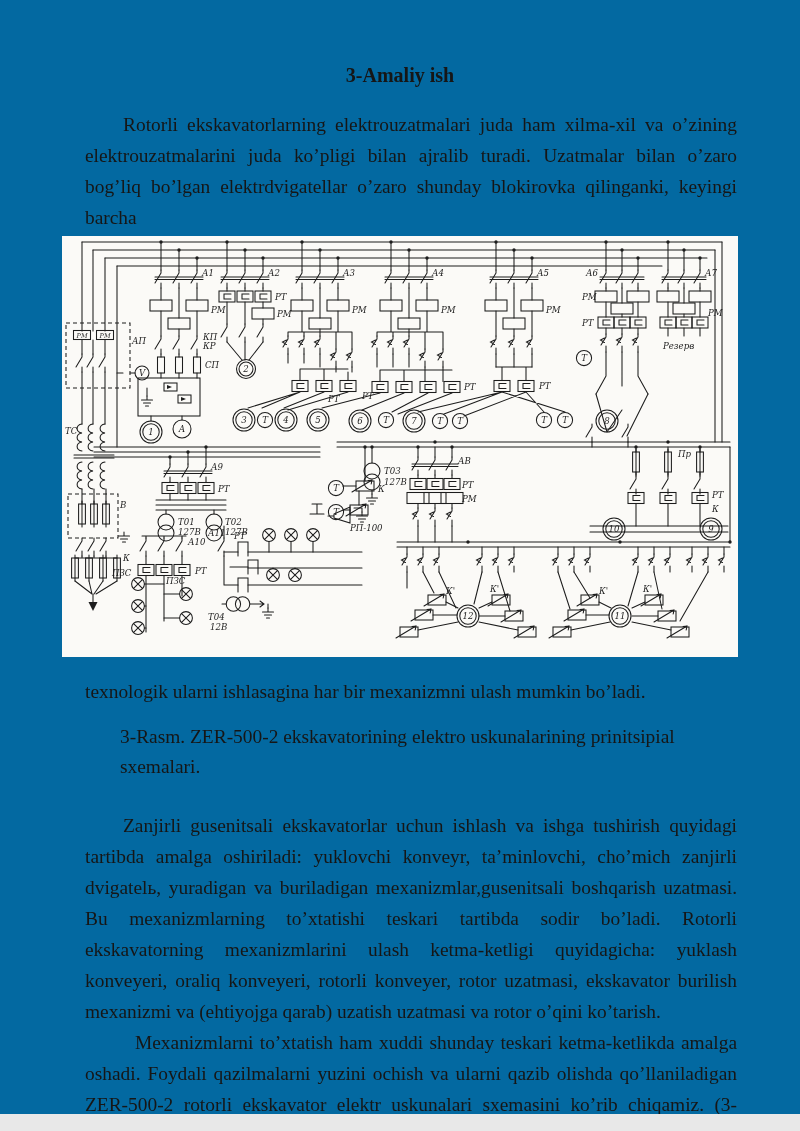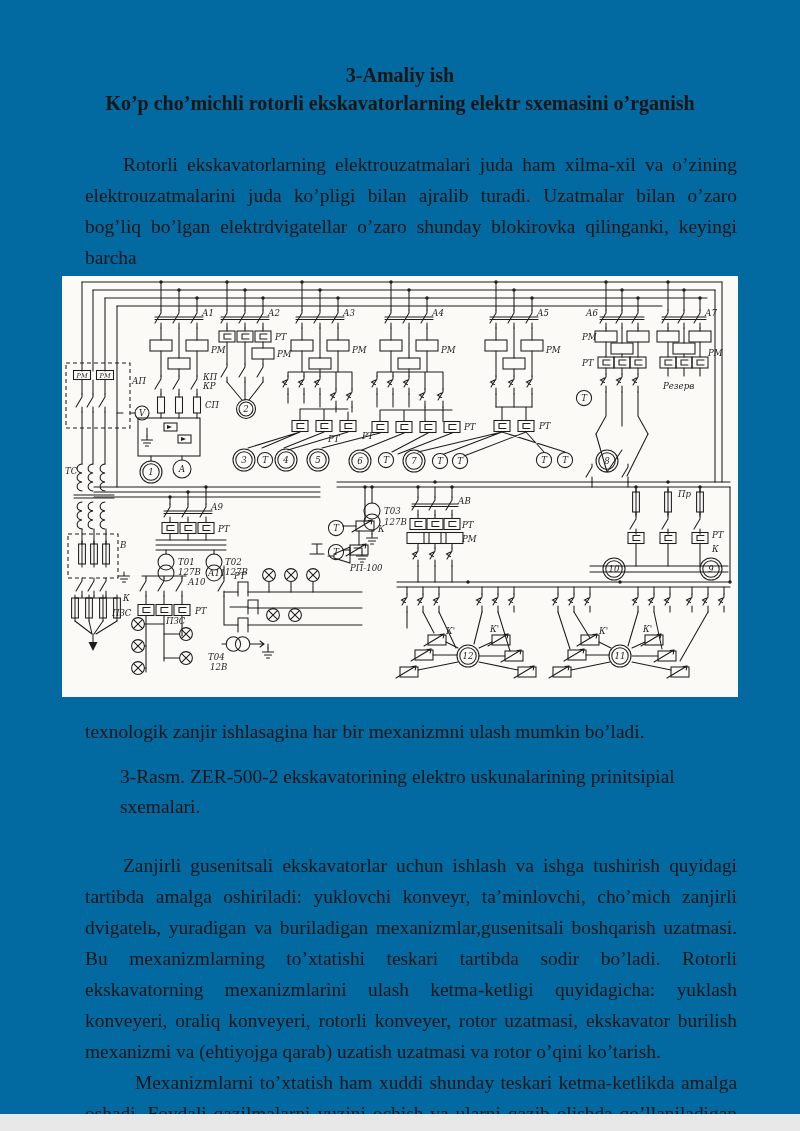--- a/index.html
+++ b/index.html
@@ -1,21 +1,21 @@
 <!DOCTYPE html>
 <html><head>
 <meta charset="utf-8">
 <style>
   html,body{margin:0;padding:0;background:#e8e8e8;}
   .page{position:relative;width:800px;height:1114px;margin:0 auto;background:#0369a1;
         font-family:"Liberation Serif", serif;color:#161616;overflow:hidden;}
   .title1{font-size:20px;font-weight:bold;text-align:center;margin:62px 60px 0 60px;line-height:26px;}
   .title2{font-size:20px;font-weight:bold;text-align:center;margin:2px 40px 0 40px;line-height:27px;}
   .para{font-size:19.4px;line-height:31px;text-align:justify;margin:0 63px 0 85px;}
-  .p1{margin-top:32px;text-indent:38px;text-align-last:justify;}
+  .p1{margin-top:21px;text-indent:38px;text-align-last:justify;}
   .p1c{margin-top:19px;}
   .caption{font-size:19.4px;line-height:30px;text-align:left;margin:15px 120px 0 120px;}
   .p2{text-indent:38px;margin-top:28px;}
   .p3{text-indent:50px;text-align-last:justify;}
   .figure{position:relative;width:676px;height:421px;margin:3px 0 0 62px;background:#fbfaf7;}
   .figure svg{display:block;width:100%;height:100%;}
   
   svg .w{stroke:#1d1d1d;fill:none;stroke-width:1.05;stroke-linecap:round;}
   svg .dash{stroke:#1d1d1d;fill:none;stroke-width:1.05;stroke-dasharray:4 3;}
   svg .dot{fill:#1d1d1d;stroke:none;}
@@ -23,21 +23,20 @@
   svg text{fill:#1d1d1d;stroke:none;font:italic 8.6px "DejaVu Serif",serif;}
   svg text.sm{font-size:6.4px;font-style:italic;}
   svg text.mid{text-anchor:middle;}
 </style>
 </head>
 <body>
 
 <div class="page">
 
   <h1 class="title1">3-Amaliy ish</h1>
-  <h2 class="title2">Ko’p cho’michli rotorli ekskavatorlarning elektr sxemasini o’rganish</h2>
 
   <p class="para p1">Rotorli ekskavatorlarning elektrouzatmalari juda ham xilma-xil va o’zining elektrouzatmalarini juda ko’pligi bilan ajralib turadi. Uzatmalar bilan o’zaro bog’liq bo’lgan elektrdvigatellar o’zaro shunday blokirovka qilinganki, keyingi barcha</p>
 
   <div class="figure">
     <svg viewBox="0 0 676 421" aria-hidden="true">
       <defs>
         <g id="cb">
             <path class="w" d="M0,0 V3 M-6,13 L0,3 M0,13 V18"></path>
           </g>
         <g id="th">
@@ -567,21 +566,21 @@
           <circle class="dot" cx="606" cy="206" r="1.7"></circle>
           <circle class="dot" cx="638" cy="211" r="1.7"></circle>
         <circle class="dot" cx="303" cy="211" r="1.7"></circle>
           <circle class="dot" cx="668" cy="306" r="1.7"></circle>
         <circle class="dot" cx="406" cy="306" r="1.7"></circle>
           <circle class="dot" cx="558" cy="306" r="1.7"></circle>
       </g>
     </svg>
   </div>
 
-  <p class="para p1c">texnologik zanjir ishlasagina har bir mexanizmni ulash mumkin bo’ladi.</p>
+  <p class="para p1c">texnologik ularni ishlasagina har bir mexanizmni ulash mumkin bo’ladi.</p>
 
   <p class="caption">3-Rasm. ZER-500-2 ekskavatorining elektro uskunalarining prinitsipial sxemalari.</p>
 
   <p class="para p2">Zanjirli gusenitsali ekskavatorlar uchun ishlash va ishga tushirish quyidagi tartibda amalga oshiriladi: yuklovchi konveyr, ta’minlovchi, cho’mich zanjirli dvigatelь, yuradigan va buriladigan mexanizmlar,gusenitsali boshqarish uzatmasi. Bu mexanizmlarning to’xtatishi teskari tartibda sodir bo’ladi. Rotorli ekskavatorning mexanizmlarini ulash ketma-ketligi quyidagicha: yuklash konveyeri, oraliq konveyeri, rotorli konveyer, rotor uzatmasi, ekskavator burilish mexanizmi va (ehtiyojga qarab) uzatish uzatmasi va rotor o’qini ko’tarish.</p>
 
   <p class="para p3"><span>Mexanizmlarni to’xtatish ham xuddi shunday teskari ketma-ketlikda amalga oshadi.  Foydali qazilmalarni yuzini ochish va ularni qazib olishda  qo’llaniladigan ZER-500-2 rotorli ekskavator elektr uskunalari sxemasini ko’rib chiqamiz. (3-rasm)</span> <i>K</i></p>
 
 </div>
 
 </body></html>

